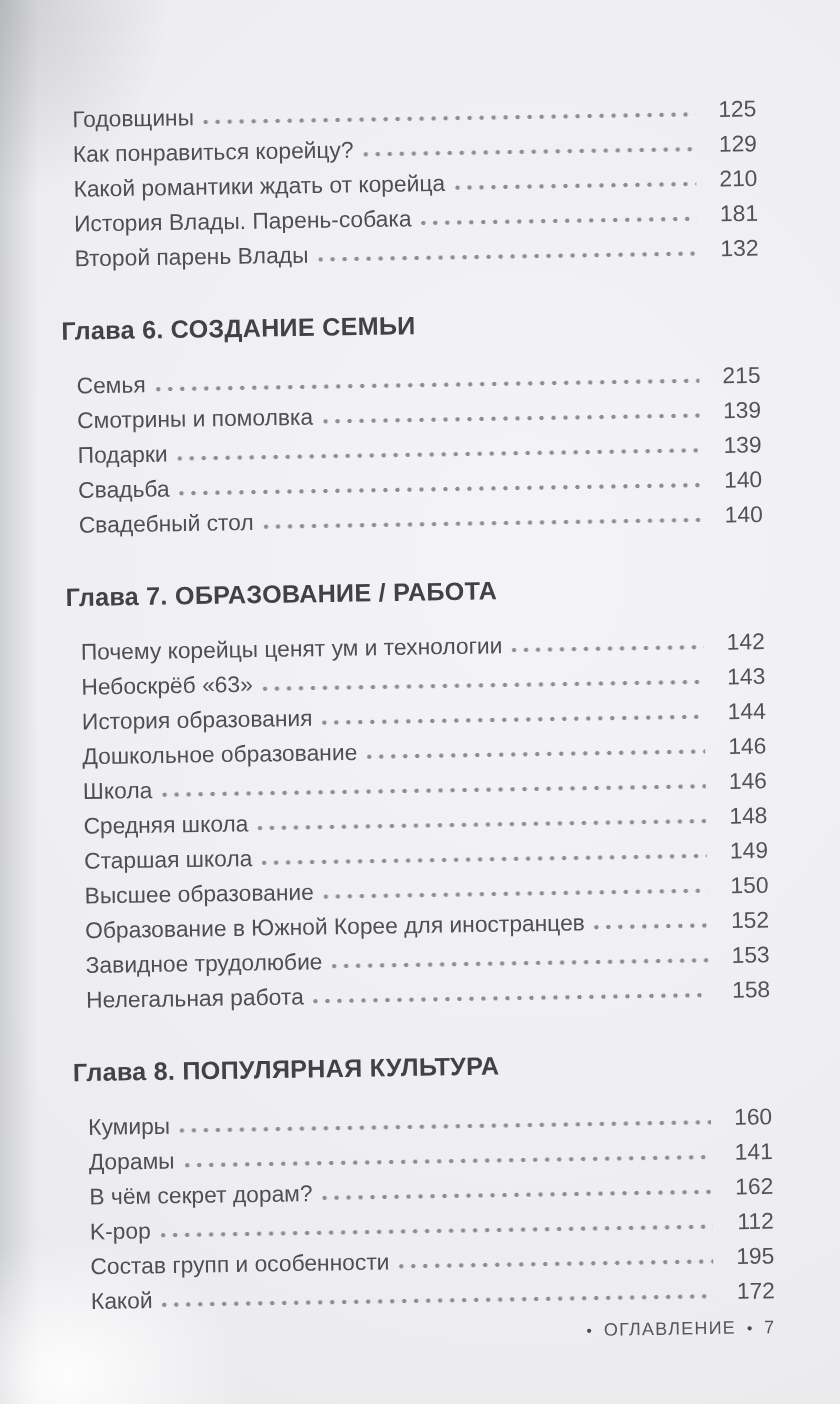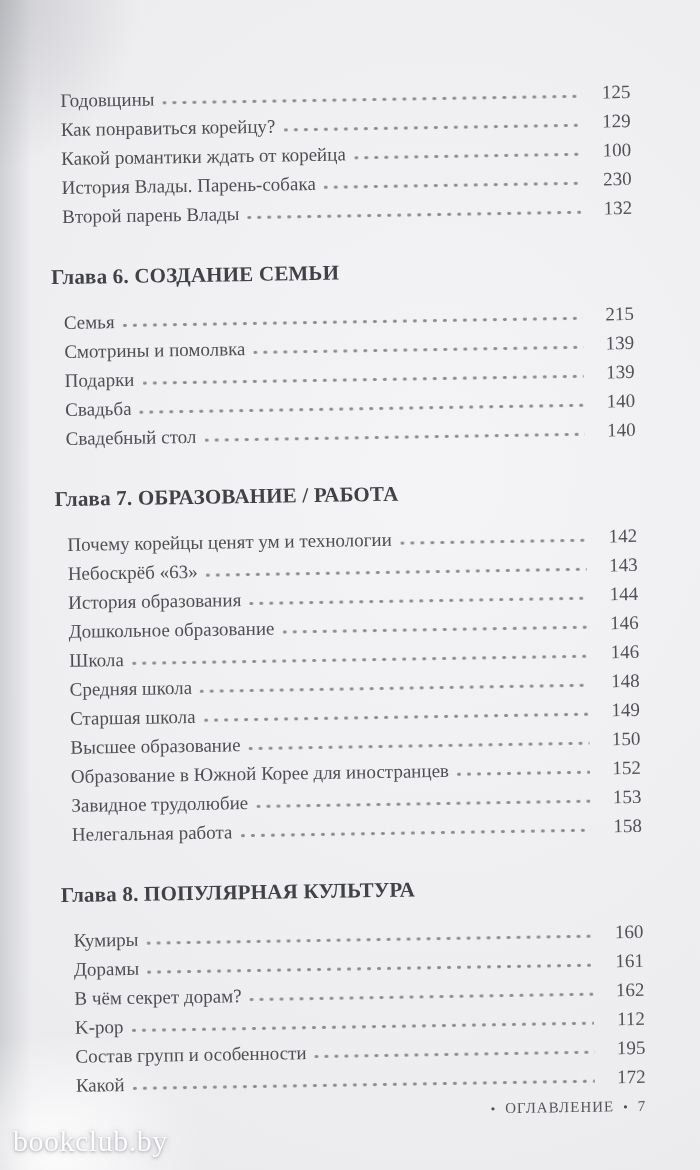--- a/index.html
+++ b/index.html
@@ -1,20 +1,20 @@
 <!DOCTYPE html>
 <html lang="ru"><head>
 <meta charset="utf-8">
 <style>
   html,body{margin:0;padding:0;background:#222;}
   .photo{
     position:relative;
     width:700px;height:1170px;
     overflow:hidden;
-    font-family:Liberation Serif, serif;
+    font-family:Liberation Sans, sans-serif;
     background:
       radial-gradient(30% 14% at 8% 98%, rgba(255,255,255,0.9), rgba(255,255,255,0) 70%),
       radial-gradient(28% 20% at 0% 0%, rgba(118,120,126,0.28), rgba(118,120,126,0) 72%),
       linear-gradient(90deg, #cfd0d4 0%, rgba(207,208,212,0) 4.5%),
       radial-gradient(140% 100% at 62% 40%, #f4f4f6 0%, #ededf0 55%, #e2e3e6 100%);
   }
   .tilt{
     position:absolute; inset:0;
     padding:82px 62px 0 56px;
     transform:rotate(-0.9deg);
@@ -64,26 +64,26 @@
         <span class="entry-page">125</span>
       </div>
       <div class="entry-row">
         <span class="entry-title">Как понравиться корейцу?</span>
         <span class="dots"></span>
         <span class="entry-page">129</span>
       </div>
       <div class="entry-row">
         <span class="entry-title">Какой романтики ждать от корейца</span>
         <span class="dots"></span>
-        <span class="entry-page">100</span>
+        <span class="entry-page">210</span>
       </div>
       <div class="entry-row">
         <span class="entry-title">История Влады. Парень-собака</span>
         <span class="dots"></span>
-        <span class="entry-page">230</span>
+        <span class="entry-page">181</span>
       </div>
       <div class="entry-row">
         <span class="entry-title">Второй парень Влады</span>
         <span class="dots"></span>
         <span class="entry-page">132</span>
       </div>
     </div>
 
     <div class="chapter-heading">Глава 6. СОЗДАНИЕ СЕМЬИ</div>
     <div class="entries">
@@ -176,21 +176,21 @@
     <div class="chapter-heading">Глава 8. ПОПУЛЯРНАЯ КУЛЬТУРА</div>
     <div class="entries">
       <div class="entry-row">
         <span class="entry-title">Кумиры</span>
         <span class="dots"></span>
         <span class="entry-page">160</span>
       </div>
       <div class="entry-row">
         <span class="entry-title">Дорамы</span>
         <span class="dots"></span>
-        <span class="entry-page">161</span>
+        <span class="entry-page">141</span>
       </div>
       <div class="entry-row">
         <span class="entry-title">В чём секрет дорам?</span>
         <span class="dots"></span>
         <span class="entry-page">162</span>
       </div>
       <div class="entry-row">
         <span class="entry-title">K-pop</span>
         <span class="dots"></span>
         <span class="entry-page">112</span>
@@ -209,14 +209,13 @@
 
     <div class="footer">
       <span class="bullet">•</span>
       <span>ОГЛАВЛЕНИЕ</span>
       <span class="bullet">•</span>
       <span>7</span>
     </div>
 
   </div>
 
-  <div class="watermark">bookclub.by</div>
 </div>
 
 </body></html>

